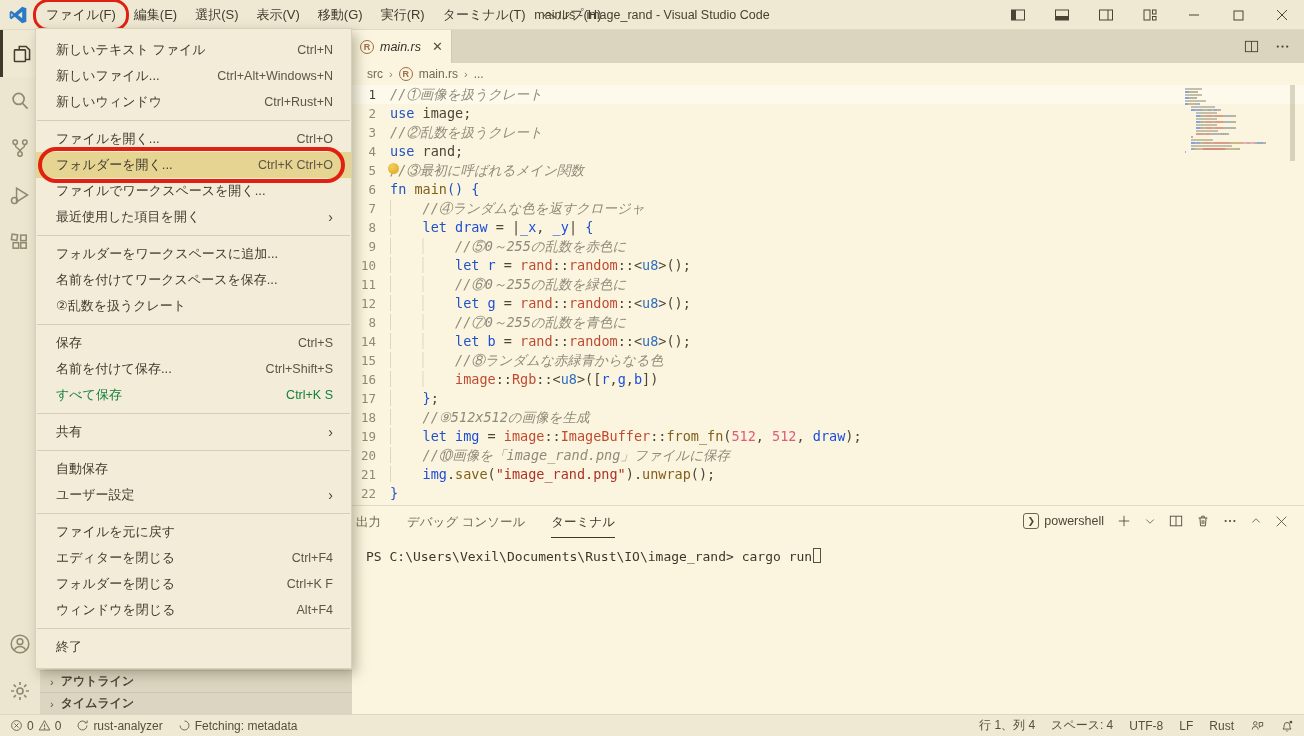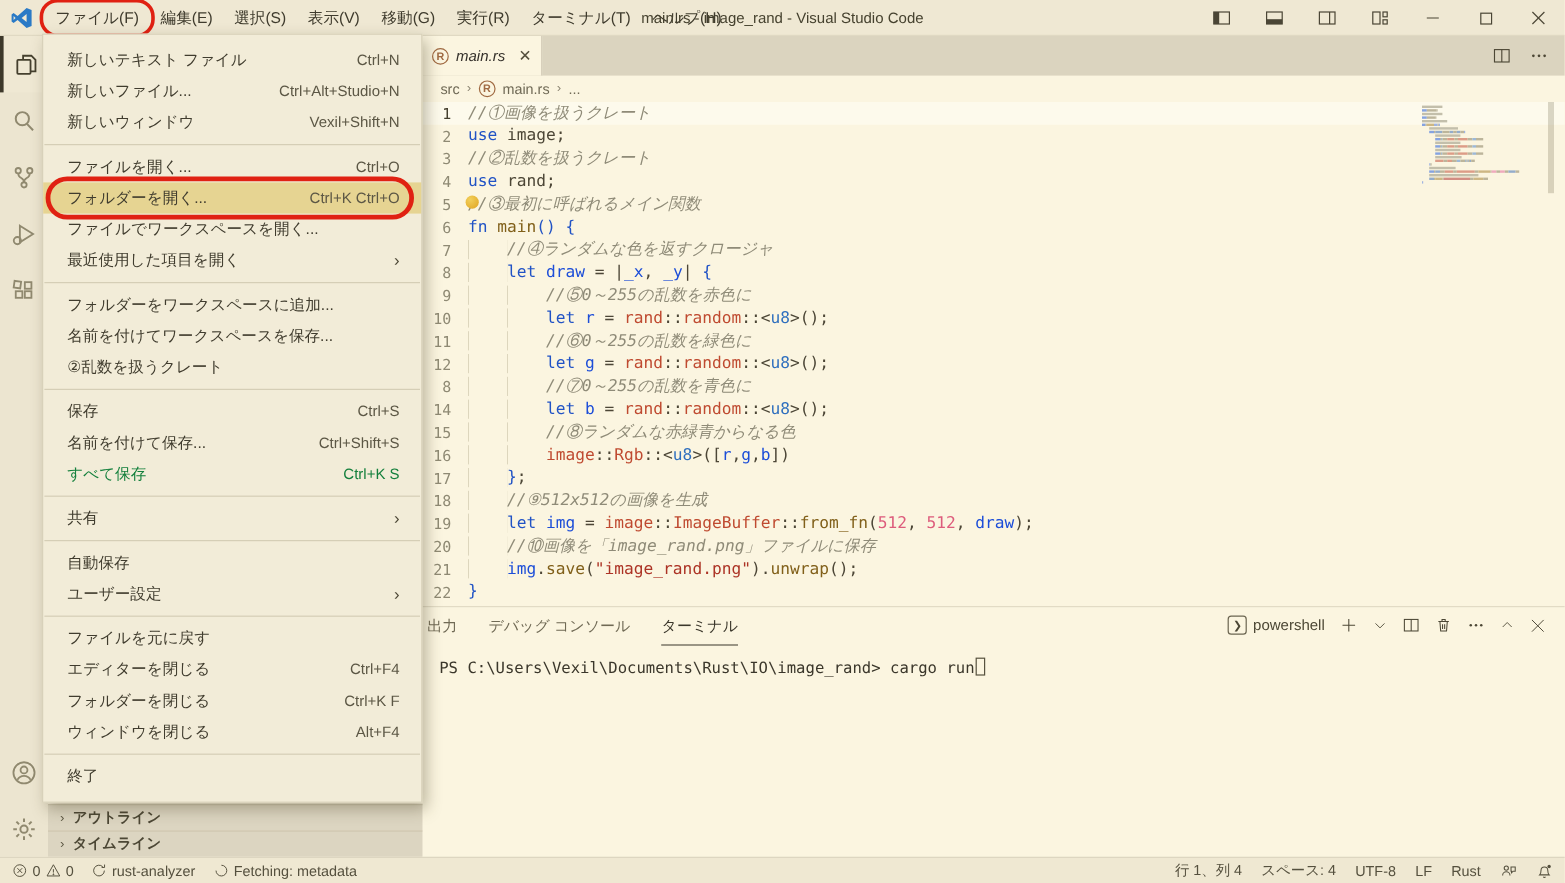--- a/index.html
+++ b/index.html
@@ -550,25 +550,25 @@
   </span>
 </div>
 
 <div class="dropdown">
     <div class="mi">
       <span class="ml">新しいテキスト ファイル</span>
       <span class="mk">Ctrl+N</span>
     </div>
     <div class="mi">
       <span class="ml">新しいファイル...</span>
-      <span class="mk">Ctrl+Alt+Studio+N</span>
+      <span class="mk">Ctrl+Alt+Windows+N</span>
     </div>
     <div class="mi">
       <span class="ml">新しいウィンドウ</span>
-      <span class="mk">Vexil+Shift+N</span>
+      <span class="mk">Ctrl+Rust+N</span>
     </div>
     <div class="msep"></div>
     <div class="mi">
       <span class="ml">ファイルを開く...</span>
       <span class="mk">Ctrl+O</span>
     </div>
     <div class="mi hl annotated">
       <span class="ml">フォルダーを開く...</span>
       <span class="mk">Ctrl+K Ctrl+O</span>
     </div>

